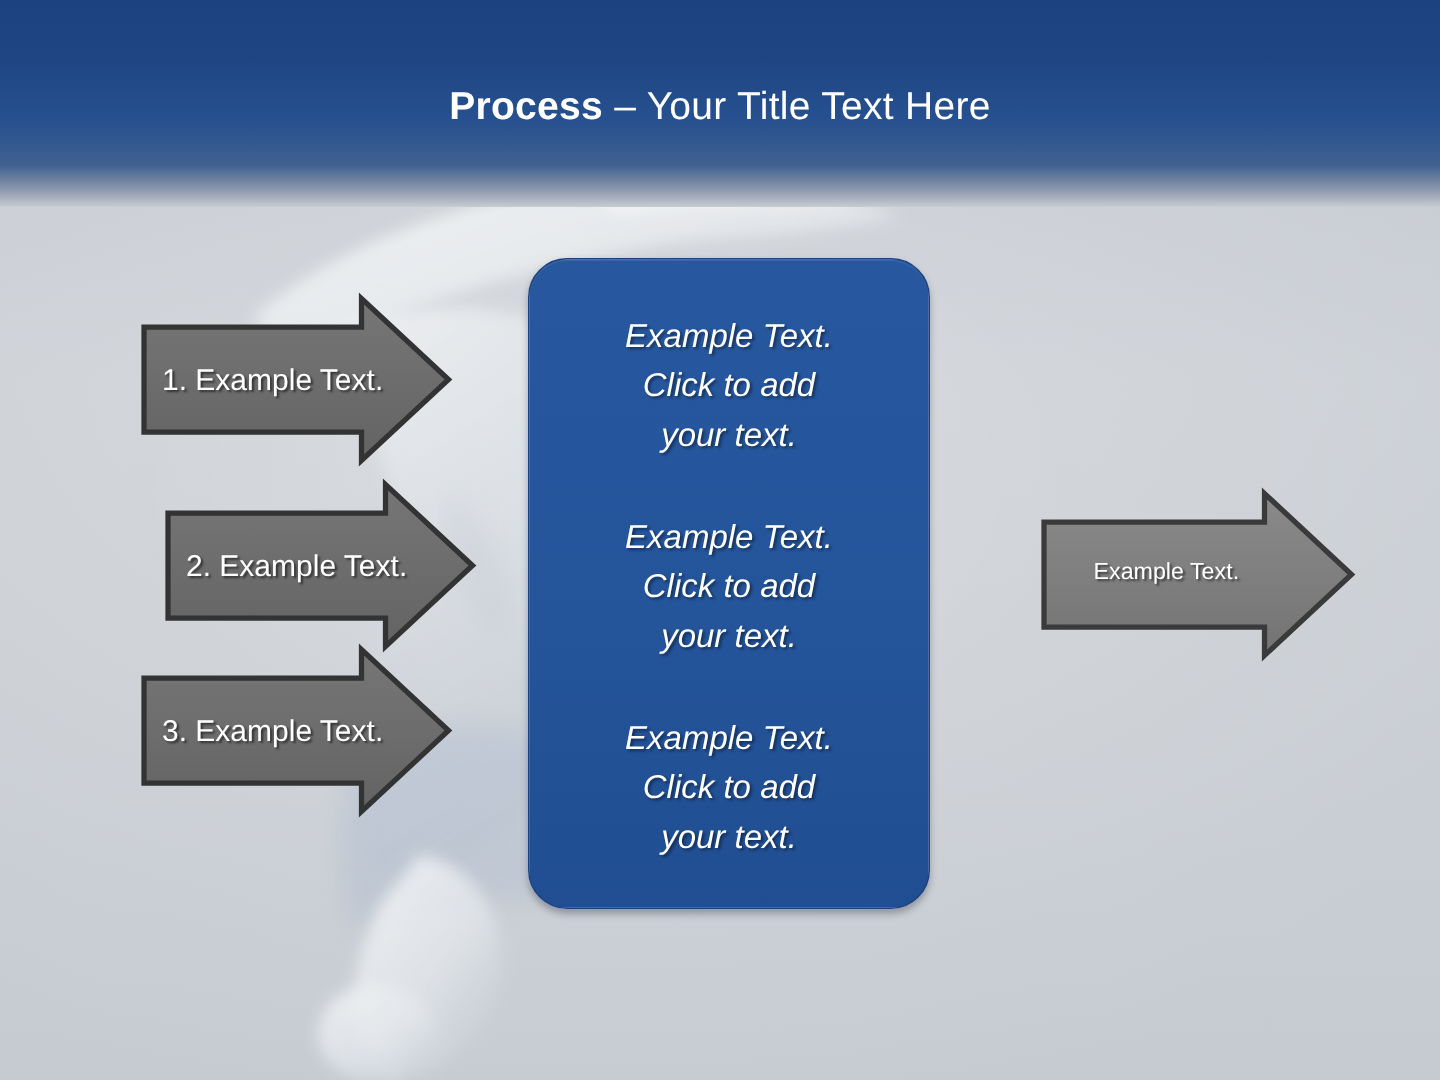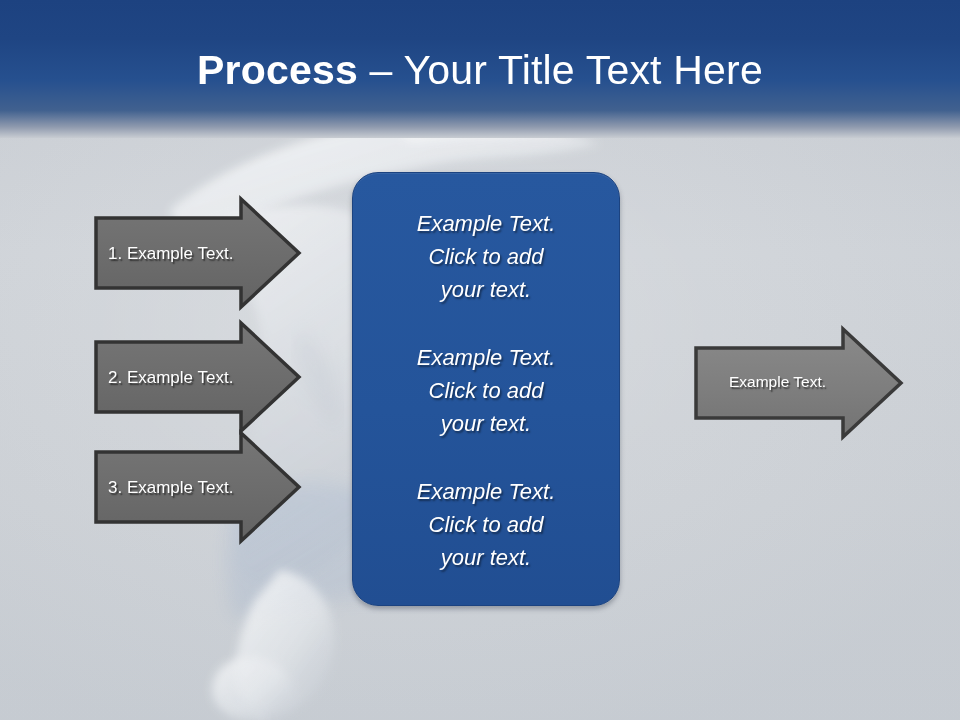--- a/index.html
+++ b/index.html
@@ -58,46 +58,46 @@
         #8f9aae 92%,
         #c8ccd2 100%);
   }
   .title {
     position: absolute;
     left: 0;
     top: 48px;
     width: 960px;
     text-align: center;
     color: #ffffff;
-    font-size: 41px;
+    font-size: 26px;
     line-height: 44px;
     letter-spacing: 0.2px;
     white-space: nowrap;
   }
   .title .t-bold { font-weight: bold; }
   .title .t-light { font-weight: normal; }
 
   
   .arrow {
     position: absolute;
     display: block;
   }
   .arrow svg { display: block; overflow: visible; }
   .arrow-label {
     position: absolute;
     color: #ffffff;
-    font-size: 17px;
+    font-size: 20px;
     line-height: 22px;
     white-space: nowrap;
     text-shadow: 1.5px 1.5px 1.5px rgba(0,0,0,0.55);
     pointer-events: none;
   }
 
   .arrow-1 { left: 93px; top: 196px; }
-  .arrow-2 { left: 93px; top: 320px; }
+  .arrow-2 { left: 109px; top: 320px; }
   .arrow-3 { left: 93px; top: 430px; }
   .arrow-1 .arrow-label,
   .arrow-2 .arrow-label,
   .arrow-3 .arrow-label {
     left: 15px;
     top: 47px;
   }
 
   .arrow-out { left: 693px; top: 326px; }
   .arrow-out .arrow-label {

